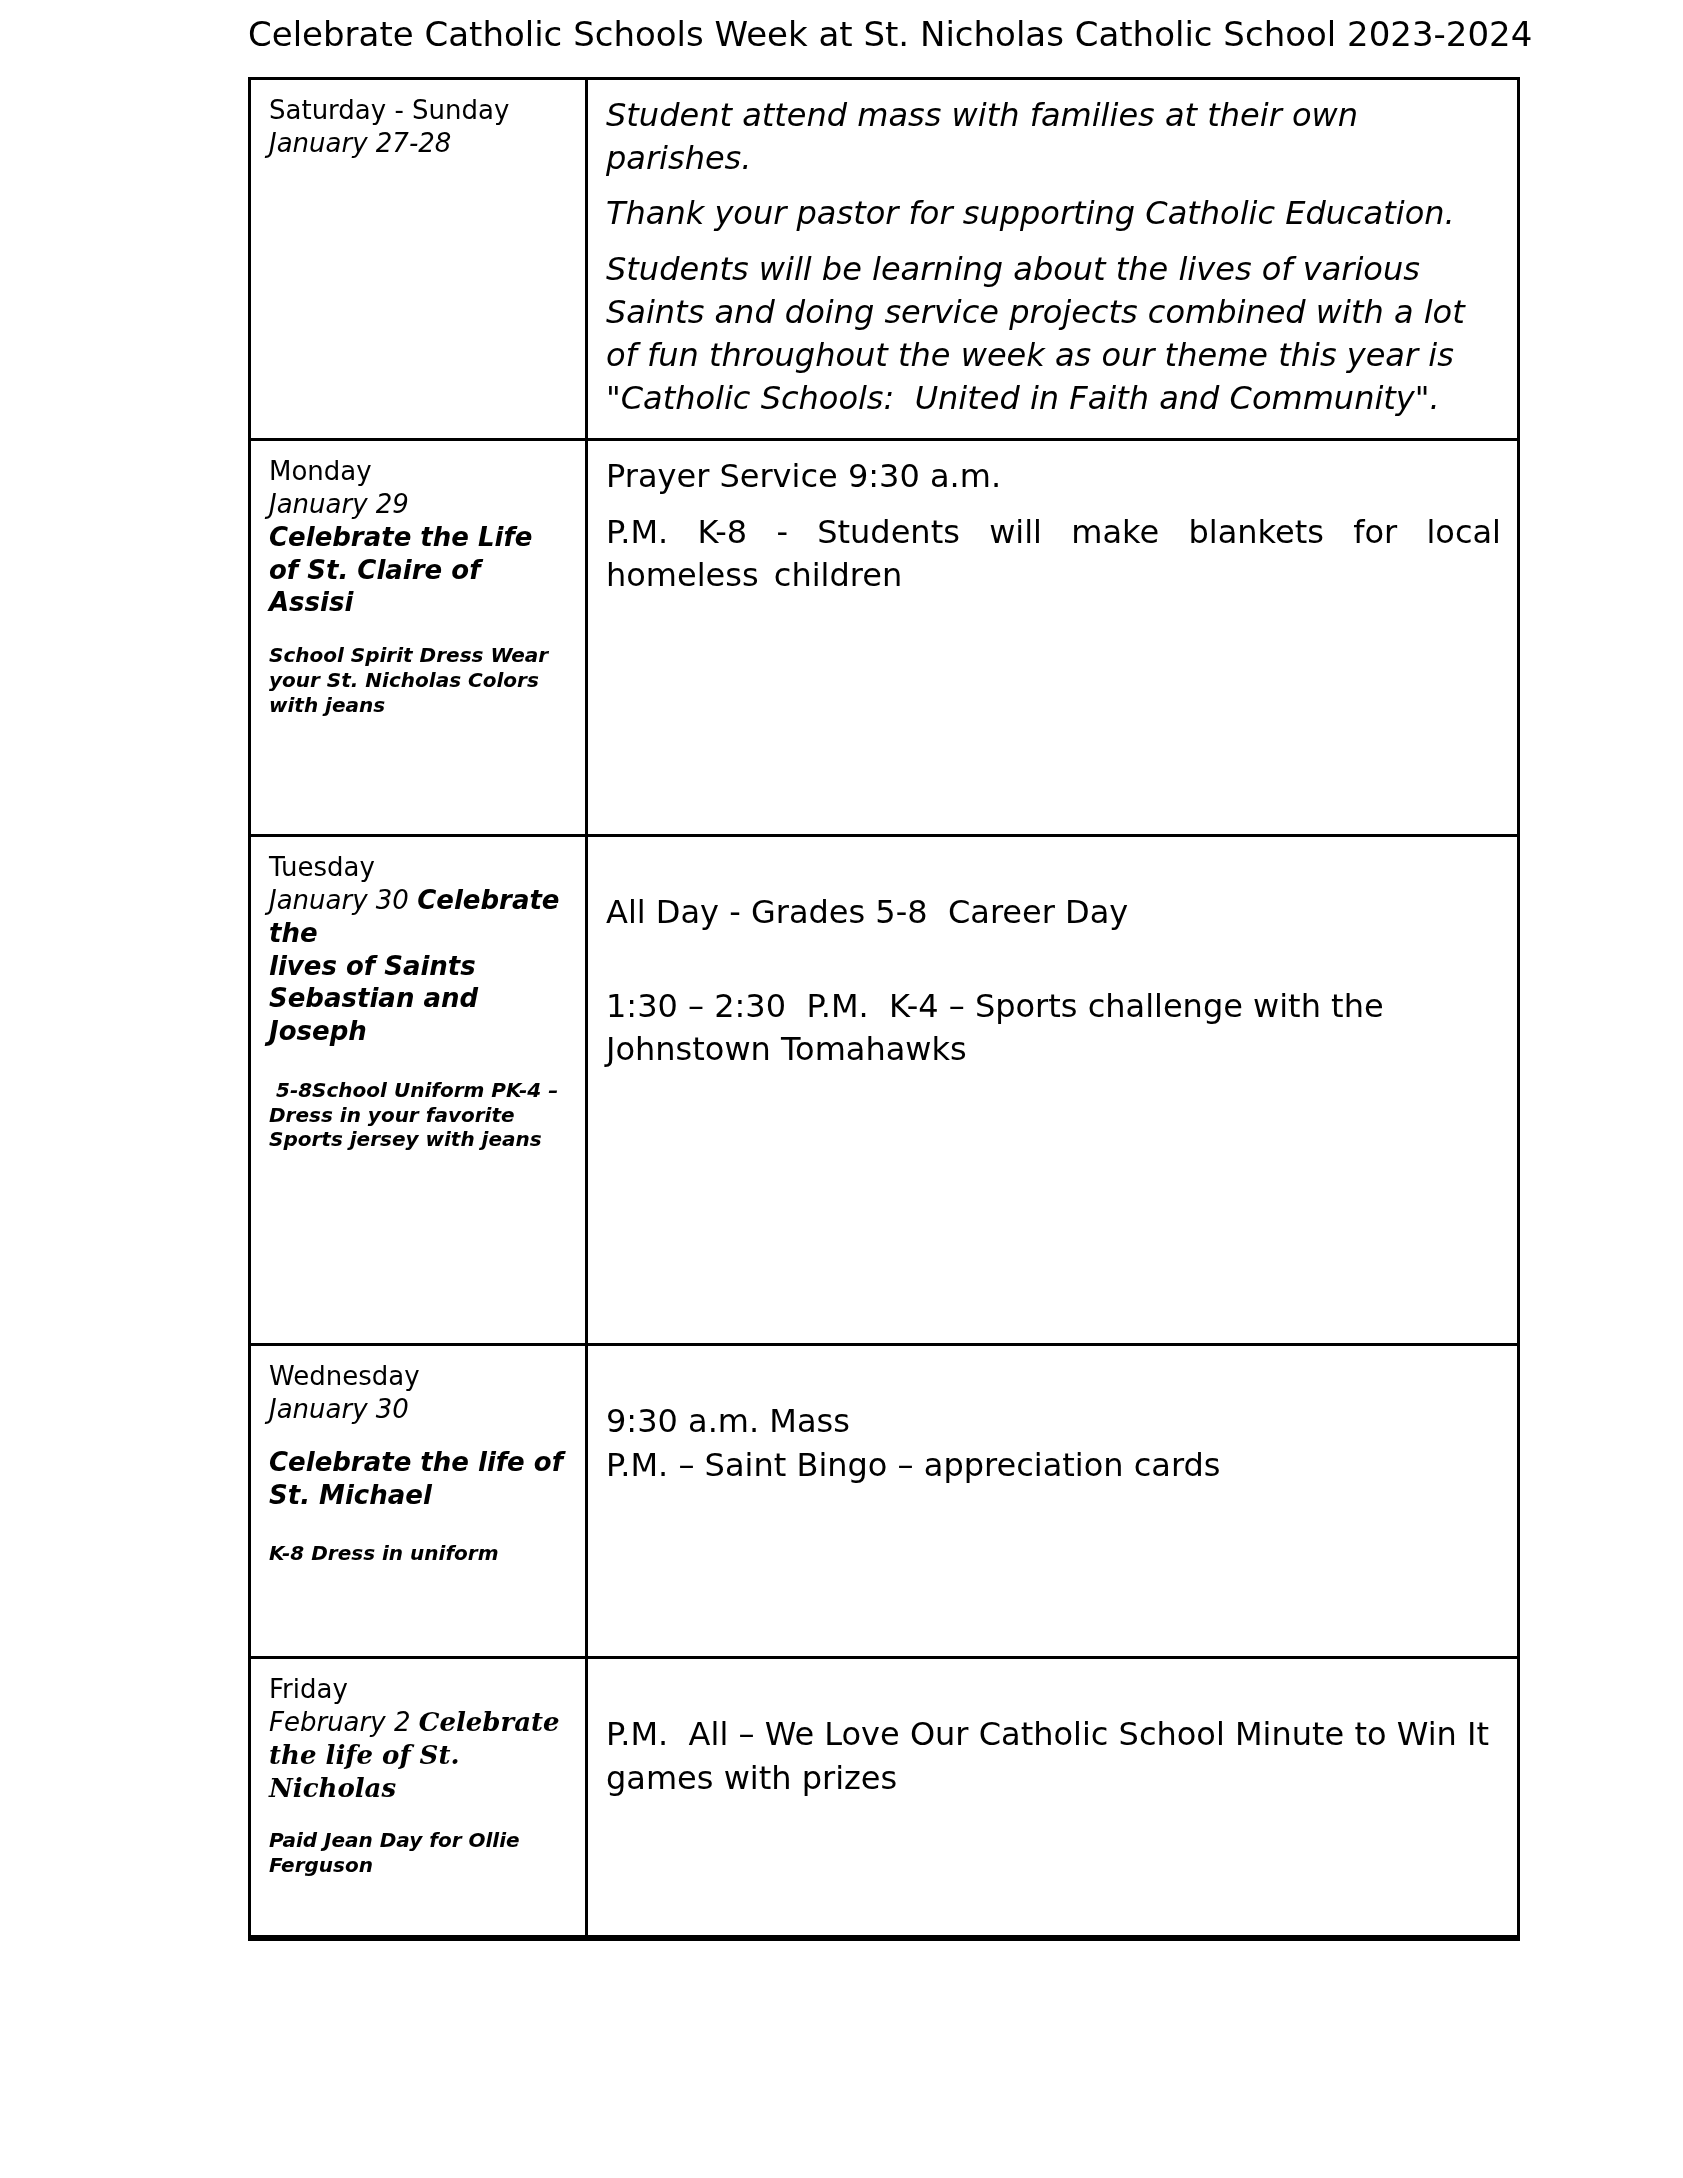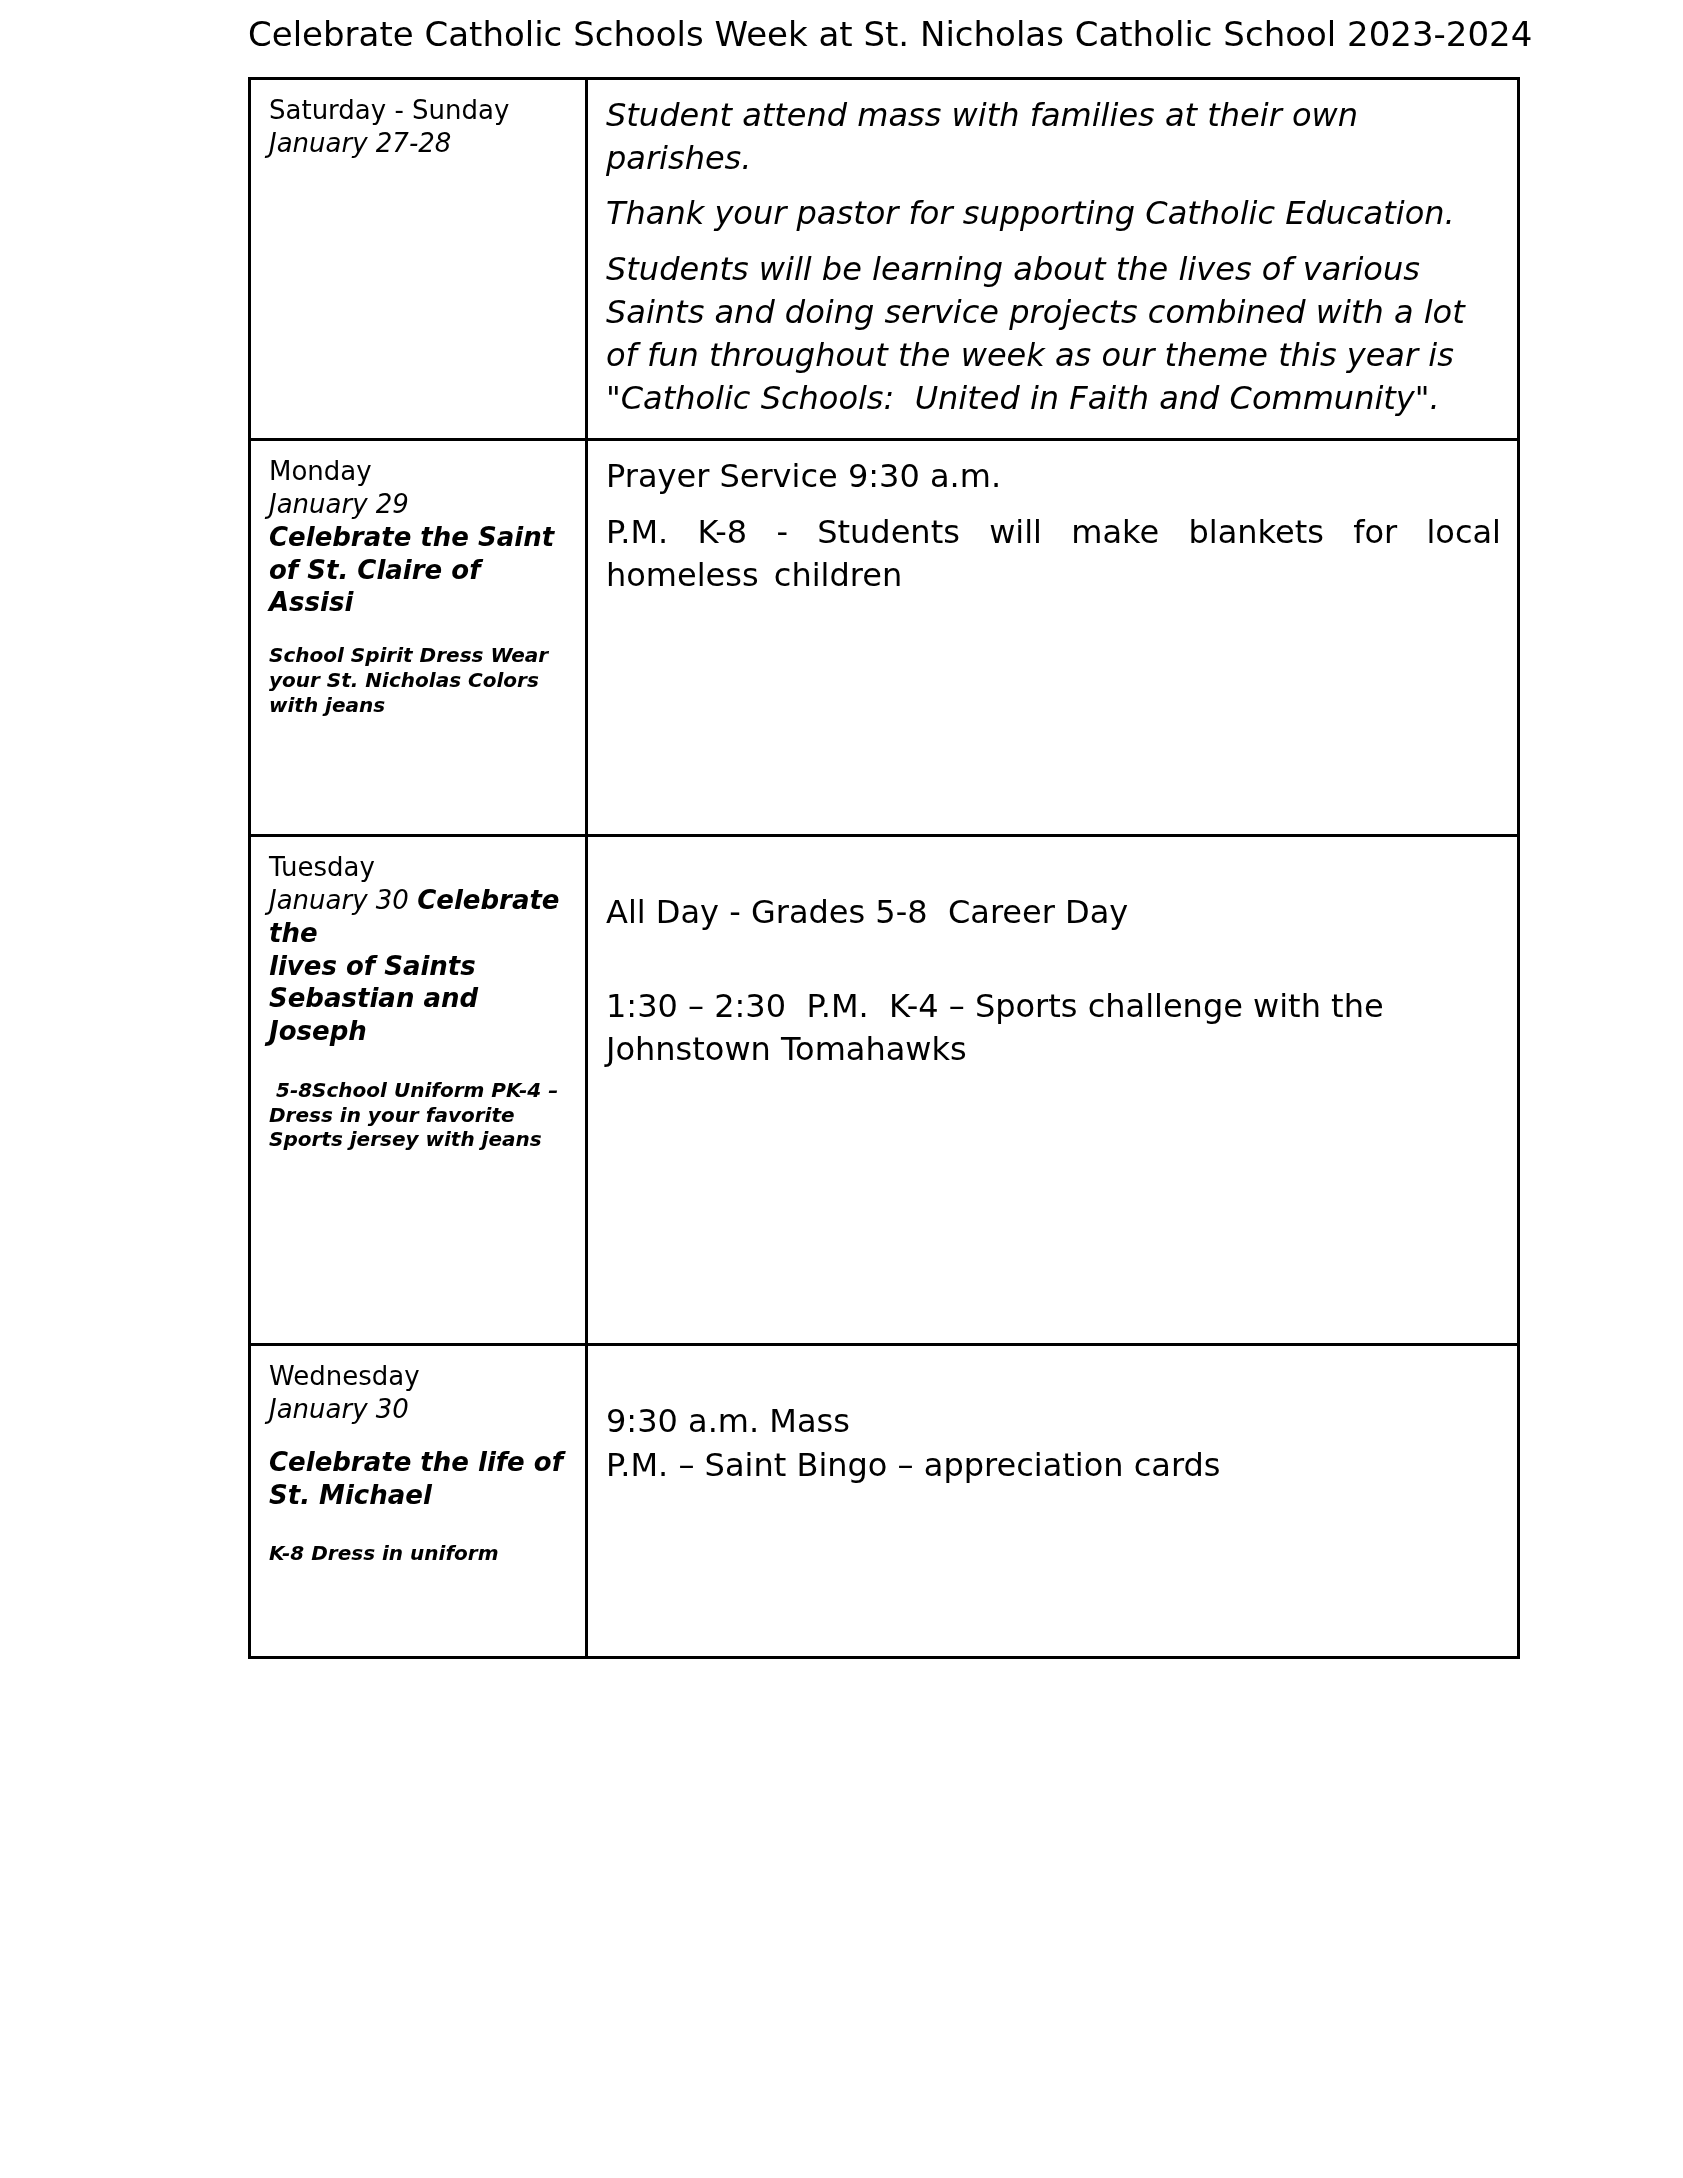--- a/index.html
+++ b/index.html
@@ -82,21 +82,21 @@
           <p class="it">Student attend mass with families at their own parishes.</p>
           <p class="it">Thank your pastor for supporting Catholic Education.</p>
           <p class="it">Students will be learning about the lives of various Saints and doing service projects combined with a lot of fun throughout the week as our theme this year is "Catholic Schools:  United in Faith and Community".</p>
         </td>
       </tr>
 
       <tr class="r2">
         <td class="day-cell">
           <div>Monday</div>
           <div class="it">January 29</div>
-          <div class="bi">Celebrate the Saint of St. Claire of Assisi</div>
+          <div class="bi">Celebrate the Life of St. Claire of Assisi</div>
           <div class="small mt24">School Spirit Dress Wear your St. Nicholas Colors with jeans</div>
         </td>
         <td class="event-cell">
           <p>Prayer Service 9:30 a.m.</p>
           <p class="justify mt20">P.M.  K-8 - Students will make blankets for local homeless children</p>
         </td>
       </tr>
 
       <tr class="r3">
         <td class="day-cell">
@@ -118,17 +118,27 @@
           <div class="bi mt20">Celebrate the life of St. Michael</div>
           <div class="small mt30">K-8 Dress in uniform</div>
         </td>
         <td class="event-cell">
           <p class="mt40" style="margin-bottom:0;">9:30 a.m. Mass</p>
           <p>P.M. – Saint Bingo – appreciation cards</p>
         </td>
       </tr>
 
 
+      <tr class="r6">
+        <td class="day-cell">
+          <div>Friday</div>
+          <div><span class="it">February 2 </span><span class="serif-bi">Celebrate the life of St. Nicholas</span></div>
+          <div class="small mt24">Paid Jean Day for Ollie Ferguson</div>
+        </td>
+        <td class="event-cell">
+          <p class="mt40">P.M.  All – We Love Our Catholic School Minute to Win It games with prizes</p>
+        </td>
+      </tr>
 
     </tbody>
   </table>
 </div>
 
 
 </body></html>

